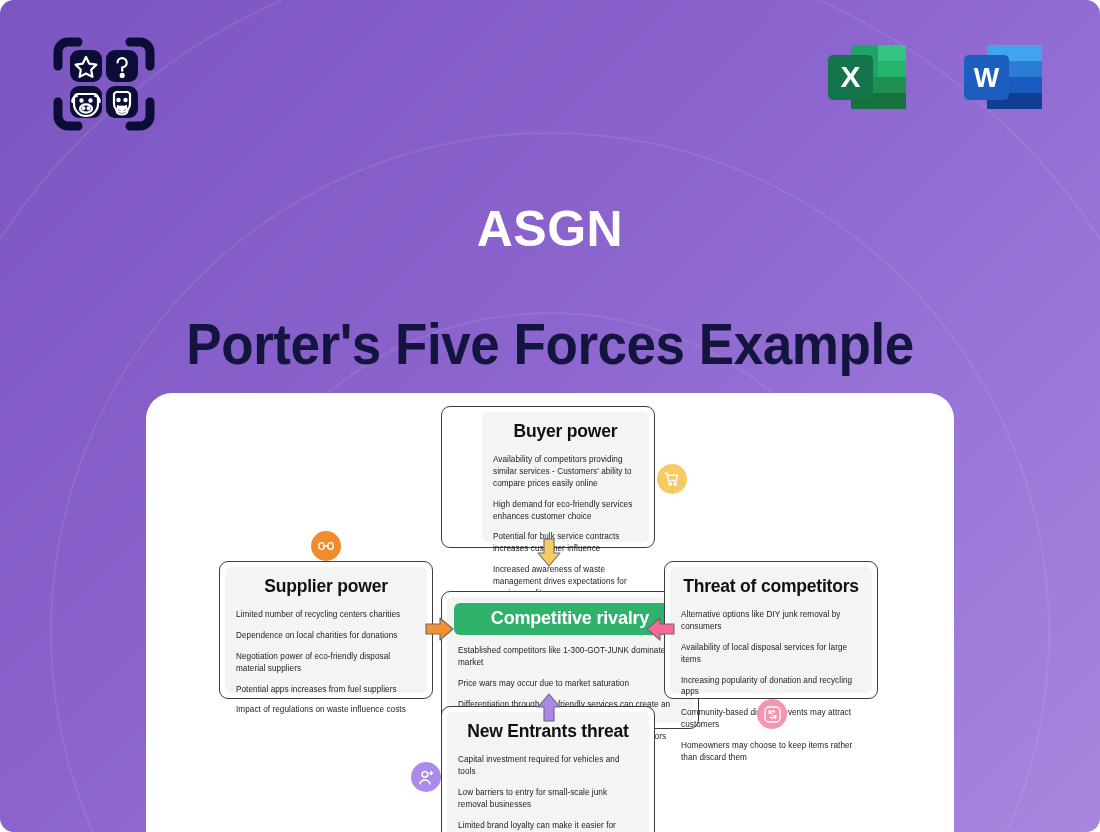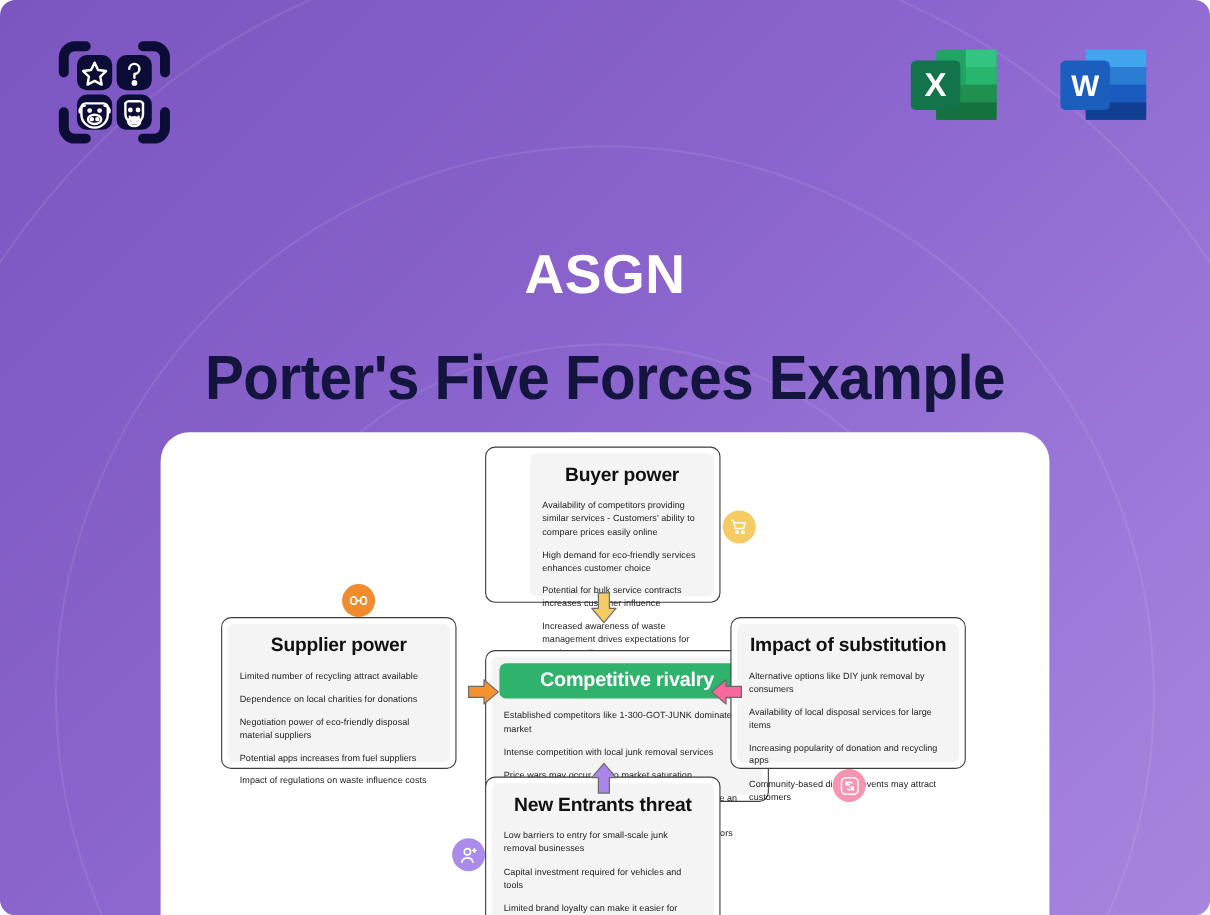--- a/index.html
+++ b/index.html
@@ -30,21 +30,21 @@
     transform: translateX(-50%);
   }
 
   
   .logo-wrap { position: absolute; left: 48px; top: 28px; width: 112px; height: 112px; }
   .office-icons { position: absolute; right: 48px; top: 28px; display: flex; gap: 38px; align-items: flex-start; }
 
   
   .asgn {
     position: absolute;
-    left: 0; right: 0; top: 224px;
+    left: 0; right: 0; top: 204px;
     text-align: center;
     color: #ffffff;
     font-size: 50px;
     font-weight: bold;
     letter-spacing: 0.5px;
     line-height: 1;
   }
   .page-title {
     position: absolute;
     left: 0; right: 0; top: 313px;
@@ -103,21 +103,21 @@
   .force-list li {
     font-size: 8.2px;
     line-height: 1.45;
     color: #1b1b1b;
     margin-bottom: 9px;
     letter-spacing: 0.05px;
   }
 
   
   #box-buyer        { left: 441px; top: 406px; width: 214px; height: 142px; padding-left: 40px; }
-  #box-supplier     { left: 201px; top: 561px; width: 214px; height: 138px; }
+  #box-supplier     { left: 219px; top: 561px; width: 214px; height: 138px; }
   #box-rivalry      { left: 441px; top: 591px; width: 258px; height: 138px; }
   #box-substitution { left: 664px; top: 561px; width: 214px; height: 138px; }
   #box-entrants     { left: 441px; top: 706px; width: 214px; height: 140px; }
 
   
   .badge {
     position: absolute;
     width: 30px; height: 30px;
     border-radius: 50%;
     display: flex; align-items: center; justify-content: center;
@@ -229,60 +229,60 @@
         <li>Potential for bulk service contracts increases customer influence</li>
         <li>Increased awareness of waste management drives expectations for service quality</li>
       </ul>
     </div>
   </div>
 
   <div class="force-box" id="box-supplier">
     <div class="force-inner">
       <div class="force-title">Supplier power</div>
       <ul class="force-list">
-        <li>Limited number of recycling attract available</li>
+        <li>Limited number of recycling centers charities</li>
         <li>Dependence on local charities for donations</li>
         <li>Negotiation power of eco-friendly disposal material suppliers</li>
         <li>Potential apps increases from fuel suppliers</li>
         <li>Impact of regulations on waste influence costs</li>
       </ul>
     </div>
   </div>
 
   <div class="force-box" id="box-rivalry">
     <div class="force-inner">
       <div class="force-title banner">Competitive rivalry</div>
       <ul class="force-list">
         <li>Established competitors like 1-300-GOT-JUNK dominate the market</li>
-        <li>Intense competition with local junk removal services</li>
         <li>Price wars may occur due to market saturation</li>
         <li>Differentiation through eco-friendly services can create an edge</li>
         <li>Customer loyalty and brand reputation are critical factors</li>
       </ul>
     </div>
   </div>
 
   <div class="force-box" id="box-substitution">
     <div class="force-inner">
-      <div class="force-title">Impact of substitution</div>
+      <div class="force-title">Threat of competitors</div>
       <ul class="force-list">
         <li>Alternative options like DIY junk removal by consumers</li>
         <li>Availability of local disposal services for large items</li>
         <li>Increasing popularity of donation and recycling apps</li>
         <li>Community-based disposal events may attract customers</li>
+        <li>Homeowners may choose to keep items rather than discard them</li>
       </ul>
     </div>
   </div>
 
   <div class="force-box" id="box-entrants">
     <div class="force-inner">
       <div class="force-title">New Entrants threat</div>
       <ul class="force-list">
+        <li>Capital investment required for vehicles and tools</li>
         <li>Low barriers to entry for small-scale junk removal businesses</li>
-        <li>Capital investment required for vehicles and tools</li>
         <li>Limited brand loyalty can make it easier for newcomers</li>
 
       </ul>
     </div>
   </div>
 
   <div class="badge" id="badge-buyer">
     <svg width="18" height="18" viewBox="0 0 24 24" fill="none" stroke="#ffffff" stroke-width="1.9" stroke-linecap="round" stroke-linejoin="round">
       <path d="M3 4h2l2.2 10h10.2l1.9-7H6"></path>
       <circle cx="9.5" cy="18.5" r="1.6"></circle>

